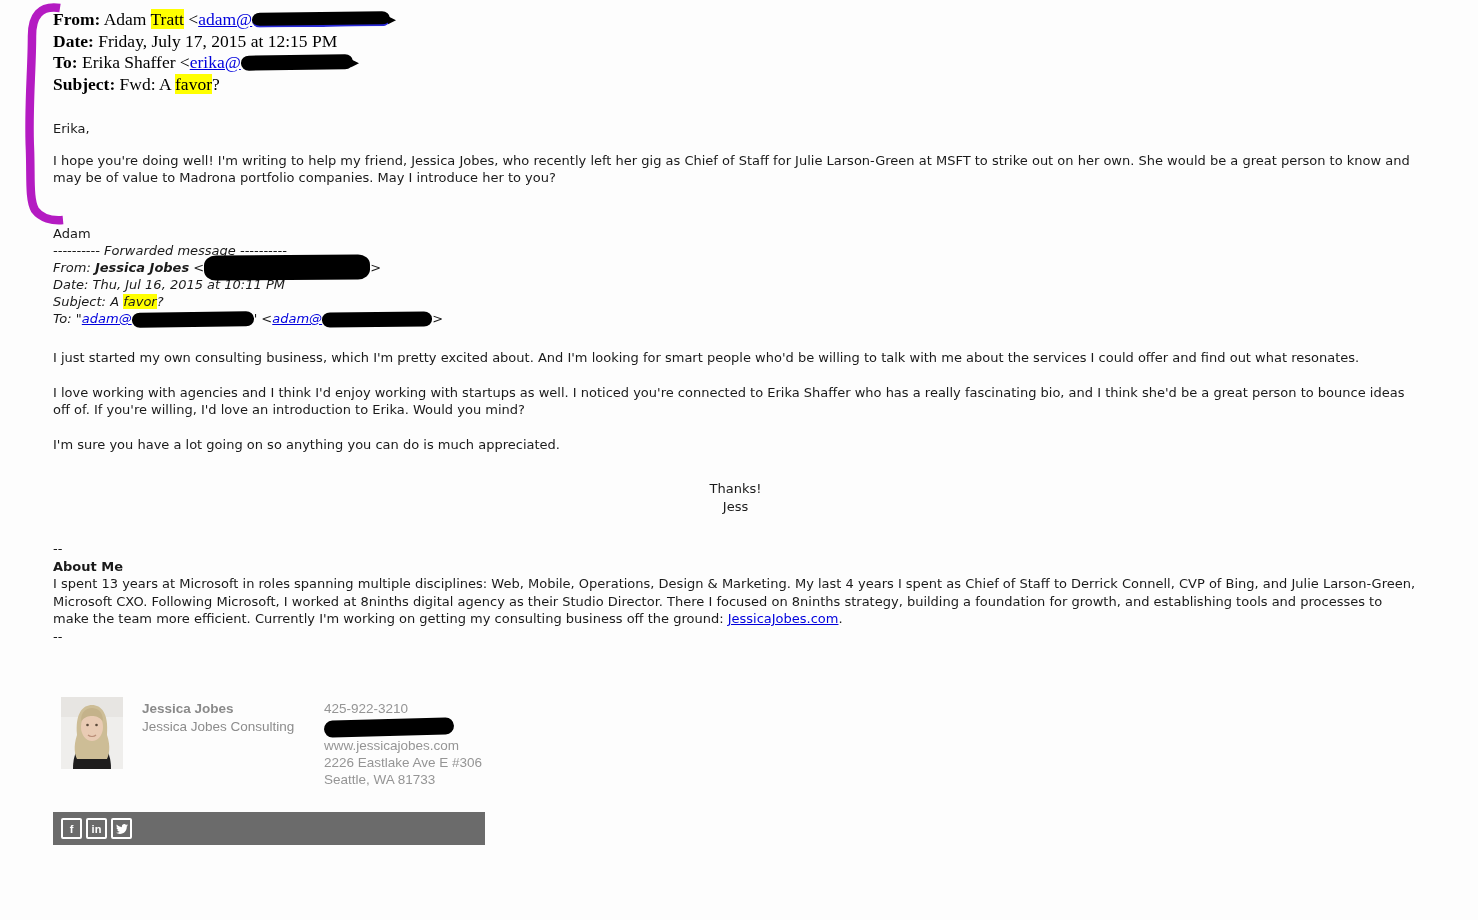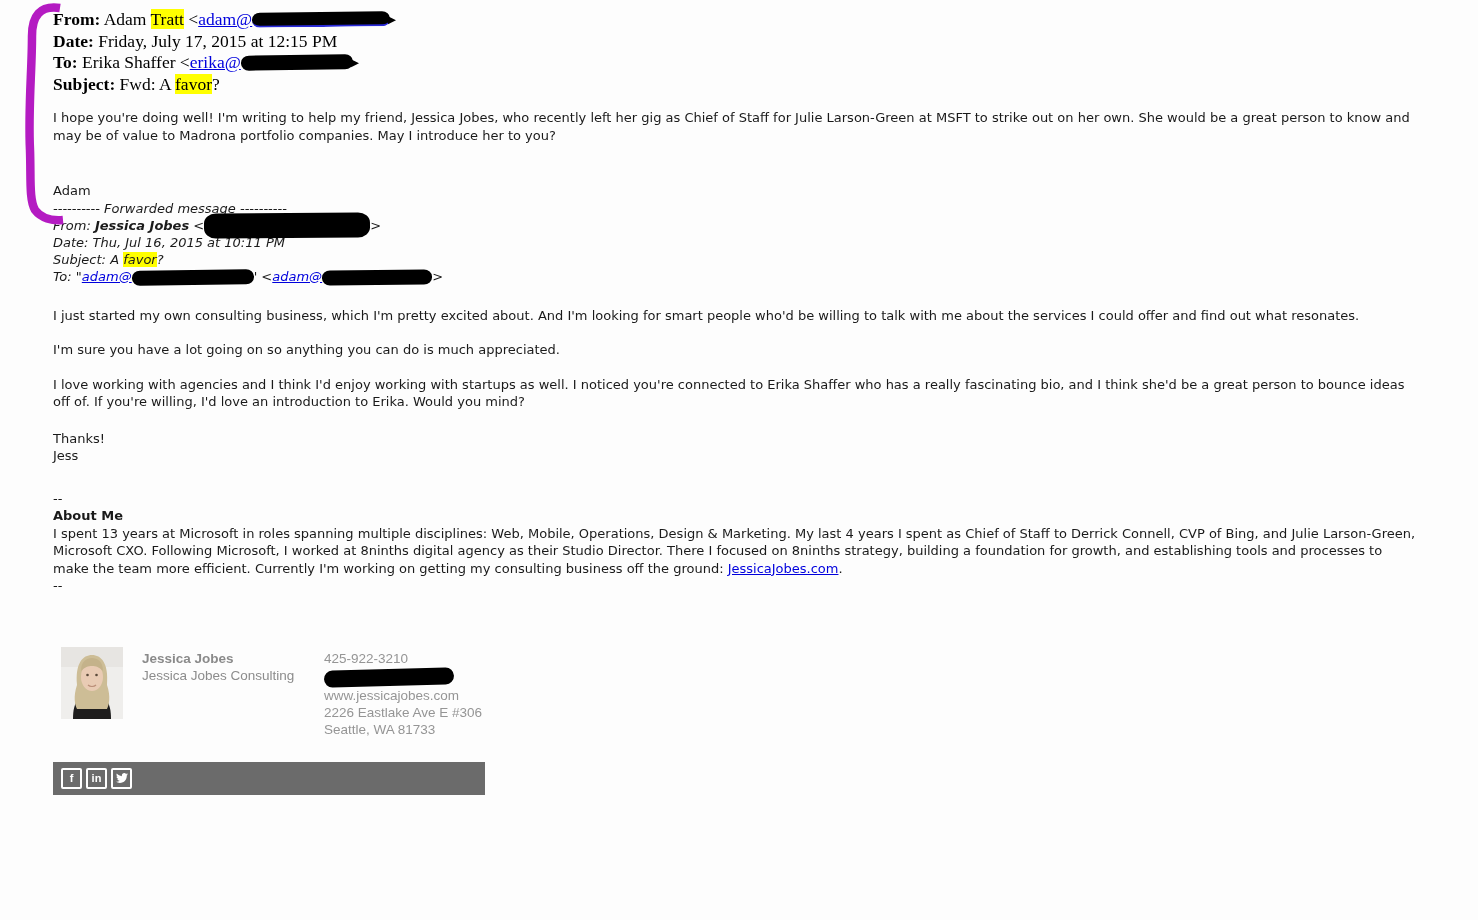--- a/index.html
+++ b/index.html
@@ -33,21 +33,21 @@
   .greeting   { margin-top:25px; }
   .para1      { margin-top:14px; }
   .signoff    { margin-top:38px; }
 
   .fwd-header { font-size:13px; line-height:17px; margin-top:0px;font-style:italic; }
   .fwd-header .b { font-weight:bold; }
 
   .hey { font-family:"Liberation Sans", sans-serif; font-size:19.5px; color:#111; margin-top:30px; }
 
   .msg-para { margin-top:17px; }
-  .thanks   { margin-top:19px; }
+  .thanks   { margin-top:27px;text-align:center; }
   .sep1     { margin-top:25px; }
   .about-title { font-weight:bold; }
   .sep2     { }
 
   
   .signature { display:flex; margin-top:50px; font-family:"Liberation Sans", sans-serif; color:#8c8c8c; font-size:13.5px; }
   .sig-photo { width:78px; height:74px; flex:0 0 78px; }
   .sig-names { margin-left:11px; width:182px; padding-top:5px; line-height:17.5px; }
   .sig-name  { font-weight:bold; color:#8a8a8a; }
   .sig-company { color:#8c8c8c; }
@@ -76,42 +76,43 @@
       <b>Date:</b><span> Friday, July 17, 2015 at 12:15 PM</span>
     </div>
     <div>
       <b>To:</b><span> Erika Shaffer &lt;</span><span class="link">erika@</span><span class="redact r-to tip"></span>
     </div>
     <div>
       <b>Subject:</b><span> Fwd: A </span><span class="hl">favor</span><span>?</span>
     </div>
   </div>
 
+  <div class="body-txt greeting">Erika,</div>
   <div class="body-txt para1">I hope you're doing well! I'm writing to help my friend, Jessica Jobes, who recently left her gig as Chief of Staff for Julie Larson-Green at MSFT to strike out on her own. She would be a great person to know and may be of value to Madrona portfolio companies. May I introduce her to you?</div>
   <div class="body-txt signoff">Adam</div>
 
   <div class="body-txt fwd-header">
     <div>---------- Forwarded message ----------</div>
     <div>
       <span>From: </span><span class="b">Jessica Jobes</span><span> &lt;</span><span class="redact r-fwdfrom"></span><span>&gt;</span>
     </div>
     <div>
       <span>Date: </span><span>Thu, Jul 16, 2015 at 10:11 PM</span>
     </div>
     <div>
       <span>Subject: </span><span>A </span><span class="hl">favor</span><span>?</span>
     </div>
     <div>
       <span>To: </span><span>"</span><span class="link">adam@</span><span class="redact r-fwdto1"></span><span>' &lt;</span><span class="link">adam@</span><span class="redact r-fwdto2"></span><span>&gt;</span>
     </div>
   </div>
 
   <div class="body-txt msg-para" style="margin-top:22px;">I just started my own consulting business, which I'm pretty excited about. And I'm looking for smart people who'd be willing to talk with me about the services I could offer and find out what resonates.</div>
+  <div class="body-txt msg-para">I love working with agencies and I think I'd enjoy working with startups as well. I noticed you're connected to Erika Shaffer who has a really fascinating bio, and I think she'd be a great person to bounce ideas off of. If you're willing, I'd love an introduction to Erika. Would you mind?</div>
   <div class="body-txt msg-para">I'm sure you have a lot going on so anything you can do is much appreciated.</div>
-  <div class="body-txt msg-para">I love working with agencies and I think I'd enjoy working with startups as well. I noticed you're connected to Erika Shaffer who has a really fascinating bio, and I think she'd be a great person to bounce ideas off of. If you're willing, I'd love an introduction to Erika. Would you mind?</div>
   <div class="body-txt thanks">
     <div>Thanks!</div>
     <div>Jess</div>
   </div>
 
   <div class="body-txt sep1">--</div>
   <div class="body-txt about-title">About Me</div>
   <div class="body-txt">
     <span>I spent 13 years at Microsoft in roles spanning multiple disciplines: Web, Mobile, Operations, Design &amp; Marketing. My last 4 years I spent as Chief of Staff to Derrick Connell, CVP of Bing, and Julie Larson-Green, Microsoft CXO. Following Microsoft, I worked at 8ninths digital agency as their Studio Director. There I focused on 8ninths strategy, building a foundation for growth, and establishing tools and processes to make the team more efficient. Currently I'm working on getting my consulting business off the ground: </span><span class="link">JessicaJobes.com</span><span>.</span>
   </div>

